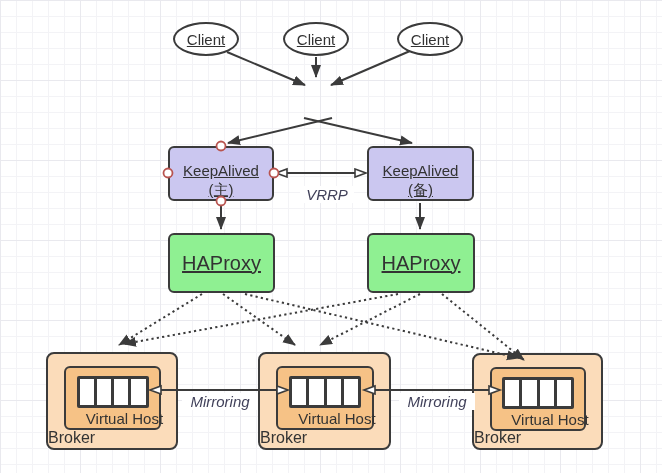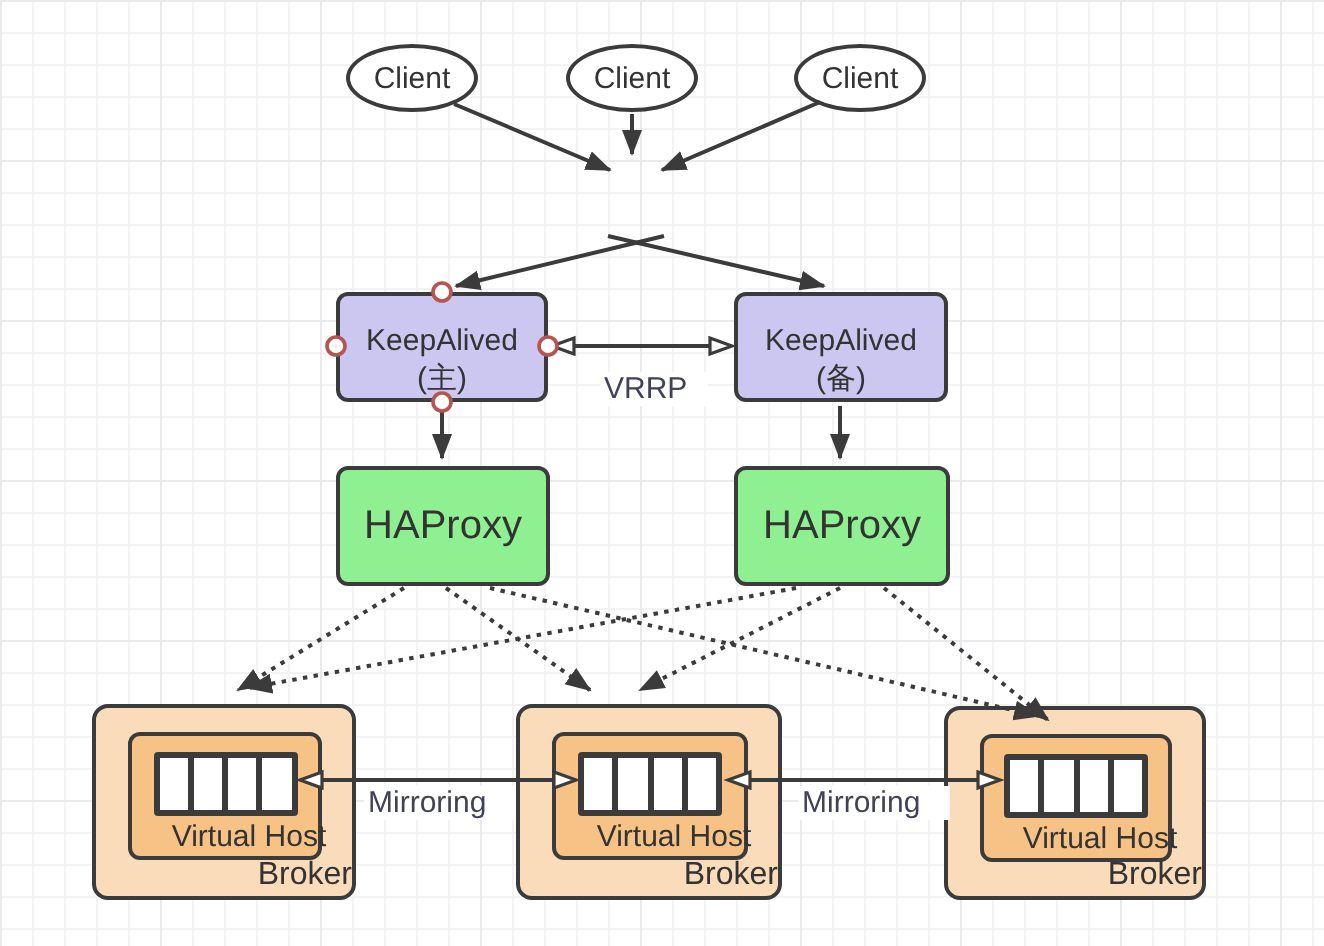--- a/index.html
+++ b/index.html
@@ -8,38 +8,38 @@
     position:relative;width:662px;height:473px;overflow:hidden;background:#fff;
     background-image:
       linear-gradient(var(--grid-major) 1px, transparent 1px),
       linear-gradient(90deg, var(--grid-major) 1px, transparent 1px),
       linear-gradient(var(--grid-minor) 1px, transparent 1px),
       linear-gradient(90deg, var(--grid-minor) 1px, transparent 1px);
     background-size:80px 80px,80px 80px,16px 16px,16px 16px;
   }
   .node{position:absolute;box-sizing:border-box;border:2px solid var(--line);
     display:flex;align-items:center;justify-content:center;text-align:center;
-    color:var(--text);font-size:15px;}
+    color:var(--text);font-size:15px;text-decoration:underline;}
   .ellipse{border-radius:50%;background:#fff;}
   .rect{border-radius:6px;}
   .ka{background:var(--purple);line-height:19px;align-items:flex-end;}
   .hp{background:var(--green);font-size:20px;}
   .broker{border-radius:8px;background:var(--peach-outer);display:block;}
   .vhost{position:absolute;left:16px;top:12px;height:64px;width:calc(100% - 31px);
     box-sizing:border-box;border:2px solid var(--line);border-radius:6px;
     background:var(--peach-inner);}
   .queue{width:72px;height:32px;margin:8px auto 0;background:var(--line);
     border-radius:2px;display:flex;gap:3px;padding:3px;box-sizing:border-box;}
   .queue .cell{flex:1;background:#fff;}
   .vhost-label{position:absolute;bottom:1px;left:0;width:100%;text-align:center;
     font-size:15px;color:var(--text);padding-left:12px;}
-  .broker-label{position:absolute;bottom:1px;left:0;width:100%;text-align:right;
+  .broker-label{position:absolute;bottom:1px;left:0;width:100%;text-align:left;
     font-size:16px;color:var(--text);}
   .edge-label{position:absolute;font-size:15px;color:var(--edge-text);
-    background:#fff;padding:0 2px;text-align:left;}
+    background:#fff;padding:0 2px;text-align:center;font-style:italic;}
   .bold{font-weight:bold;}
   #wires{position:absolute;left:0;top:0;pointer-events:none;}
 </style>
 </head>
 <body>
 
 <div id="canvas">
 
   <div class="node ellipse" style="left:173px;top:22px;width:66px;height:34px;">
     <span>Client</span>

